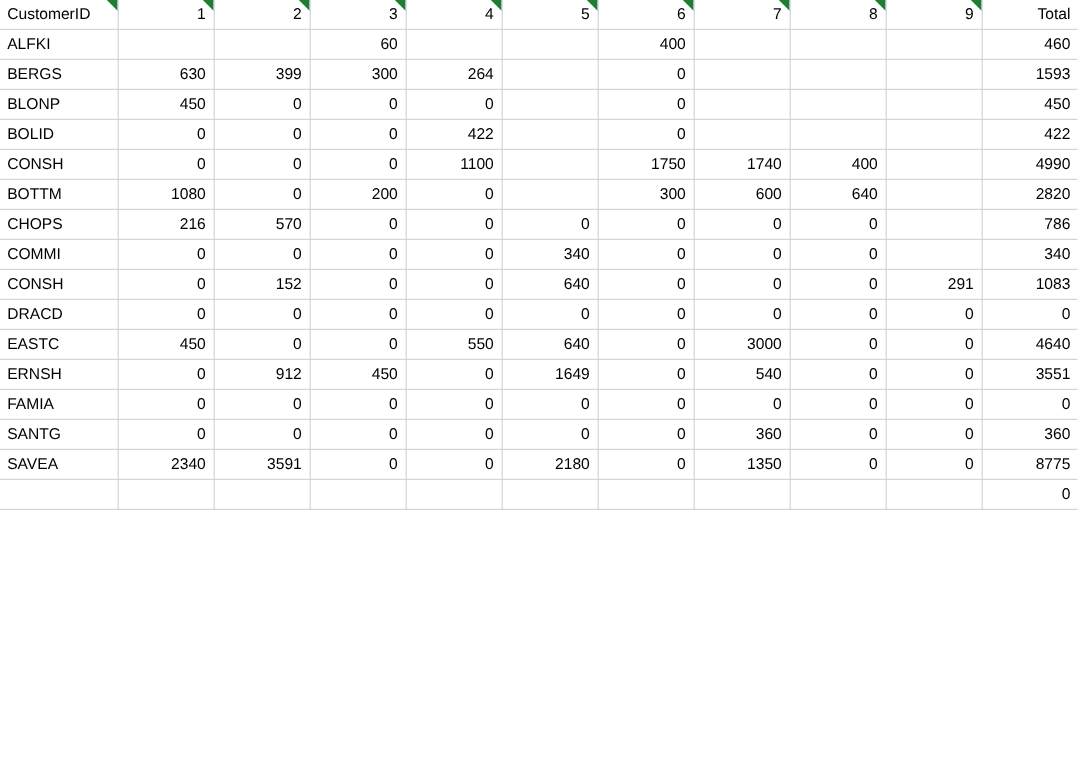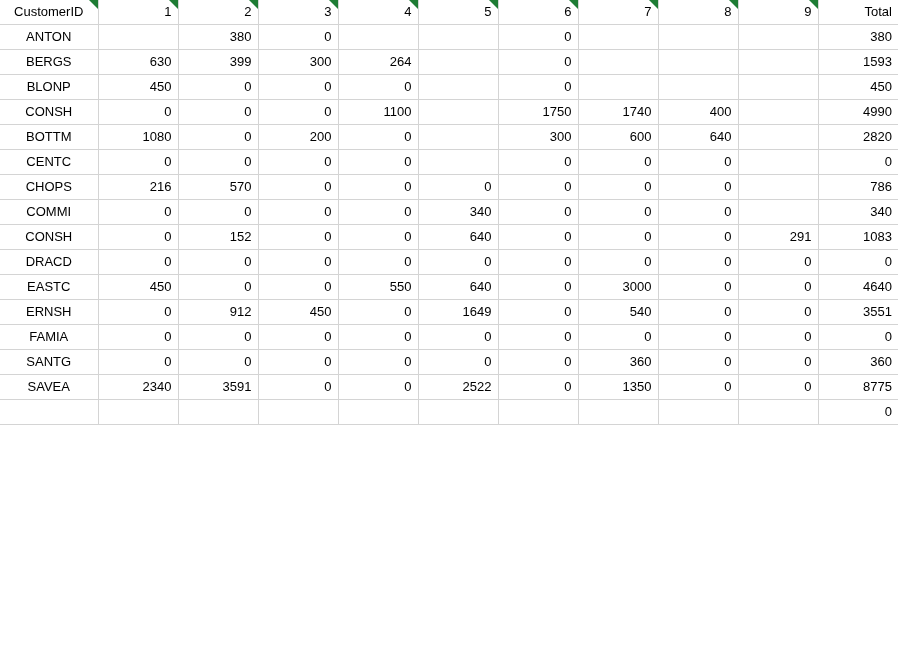--- a/index.html
+++ b/index.html
@@ -30,21 +30,21 @@
     padding: 0 6px;
     font-weight: normal;
     font-size: 13px;
     line-height: 22px;
     white-space: nowrap;
     overflow: hidden;
   }
   table.pivot tr td:first-child,
   table.pivot tr th:first-child {
     border-left: none;
-    text-align: center;
+    text-align: left;
   }
   table.pivot tr td:last-child,
   table.pivot tr th:last-child {
     border-right: none;
     padding-left: 27px;
   }
   table.pivot tr:first-child th,
   table.pivot tr:first-child td {
     border-top: none;
   }
@@ -95,31 +95,31 @@
         <th class="num hdr-cell"><span>3</span><span class="filter-marker"></span></th>
         <th class="num hdr-cell"><span>4</span><span class="filter-marker"></span></th>
         <th class="num hdr-cell"><span>5</span><span class="filter-marker"></span></th>
         <th class="num hdr-cell"><span>6</span><span class="filter-marker"></span></th>
         <th class="num hdr-cell"><span>7</span><span class="filter-marker"></span></th>
         <th class="num hdr-cell"><span>8</span><span class="filter-marker"></span></th>
         <th class="num hdr-cell"><span>9</span><span class="filter-marker"></span></th>
         <th class="num">Total</th>
       </tr>
       <tr>
-        <td class="lbl">ANTON</td>
-        <td class="num"></td>
-        <td class="num">380</td>
-        <td class="num">0</td>
-        <td class="num"></td>
-        <td class="num"></td>
-        <td class="num">0</td>
-        <td class="num"></td>
-        <td class="num"></td>
-        <td class="num"></td>
-        <td class="num">380</td>
+        <td class="lbl">ALFKI</td>
+        <td class="num"></td>
+        <td class="num"></td>
+        <td class="num">60</td>
+        <td class="num"></td>
+        <td class="num"></td>
+        <td class="num">400</td>
+        <td class="num"></td>
+        <td class="num"></td>
+        <td class="num"></td>
+        <td class="num">460</td>
       </tr>
       <tr>
         <td class="lbl">BERGS</td>
         <td class="num">630</td>
         <td class="num">399</td>
         <td class="num">300</td>
         <td class="num">264</td>
         <td class="num"></td>
         <td class="num">0</td>
         <td class="num"></td>
@@ -134,20 +134,33 @@
         <td class="num">0</td>
         <td class="num">0</td>
         <td class="num"></td>
         <td class="num">0</td>
         <td class="num"></td>
         <td class="num"></td>
         <td class="num"></td>
         <td class="num">450</td>
       </tr>
       <tr>
+        <td class="lbl">BOLID</td>
+        <td class="num">0</td>
+        <td class="num">0</td>
+        <td class="num">0</td>
+        <td class="num">422</td>
+        <td class="num"></td>
+        <td class="num">0</td>
+        <td class="num"></td>
+        <td class="num"></td>
+        <td class="num"></td>
+        <td class="num">422</td>
+      </tr>
+      <tr>
         <td class="lbl">CONSH</td>
         <td class="num">0</td>
         <td class="num">0</td>
         <td class="num">0</td>
         <td class="num">1100</td>
         <td class="num"></td>
         <td class="num">1750</td>
         <td class="num">1740</td>
         <td class="num">400</td>
         <td class="num"></td>
@@ -160,33 +173,20 @@
         <td class="num">200</td>
         <td class="num">0</td>
         <td class="num"></td>
         <td class="num">300</td>
         <td class="num">600</td>
         <td class="num">640</td>
         <td class="num"></td>
         <td class="num">2820</td>
       </tr>
       <tr>
-        <td class="lbl">CENTC</td>
-        <td class="num">0</td>
-        <td class="num">0</td>
-        <td class="num">0</td>
-        <td class="num">0</td>
-        <td class="num"></td>
-        <td class="num">0</td>
-        <td class="num">0</td>
-        <td class="num">0</td>
-        <td class="num"></td>
-        <td class="num">0</td>
-      </tr>
-      <tr>
         <td class="lbl">CHOPS</td>
         <td class="num">216</td>
         <td class="num">570</td>
         <td class="num">0</td>
         <td class="num">0</td>
         <td class="num">0</td>
         <td class="num">0</td>
         <td class="num">0</td>
         <td class="num">0</td>
         <td class="num"></td>
@@ -282,21 +282,21 @@
         <td class="num">0</td>
         <td class="num">0</td>
         <td class="num">360</td>
       </tr>
       <tr>
         <td class="lbl">SAVEA</td>
         <td class="num">2340</td>
         <td class="num">3591</td>
         <td class="num">0</td>
         <td class="num">0</td>
-        <td class="num">2522</td>
+        <td class="num">2180</td>
         <td class="num">0</td>
         <td class="num">1350</td>
         <td class="num">0</td>
         <td class="num">0</td>
         <td class="num">8775</td>
       </tr>
       <tr class="row-blank">
         <td>&nbsp;</td>
         <td>&nbsp;</td>
         <td>&nbsp;</td>

